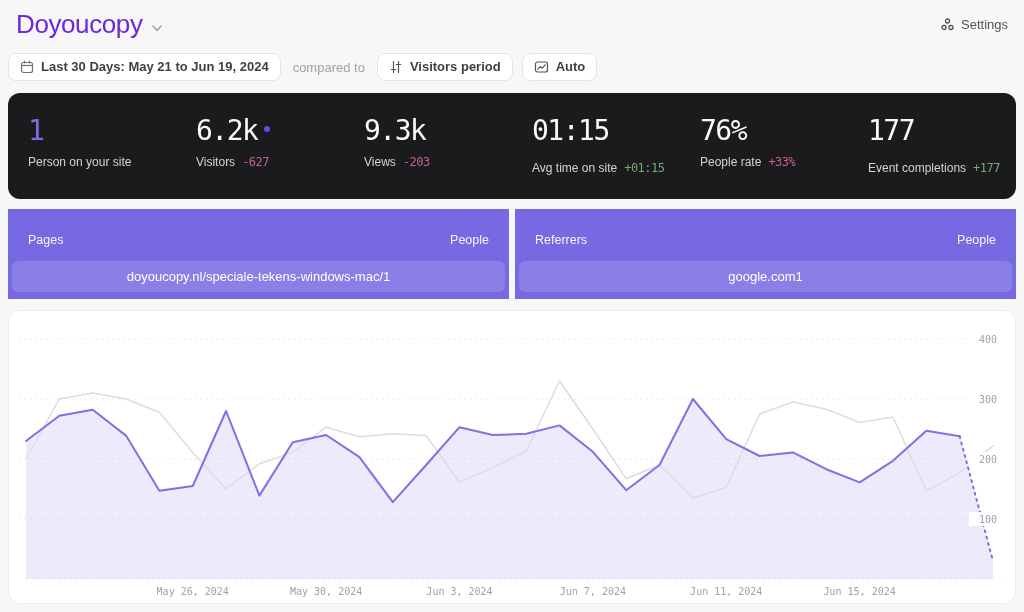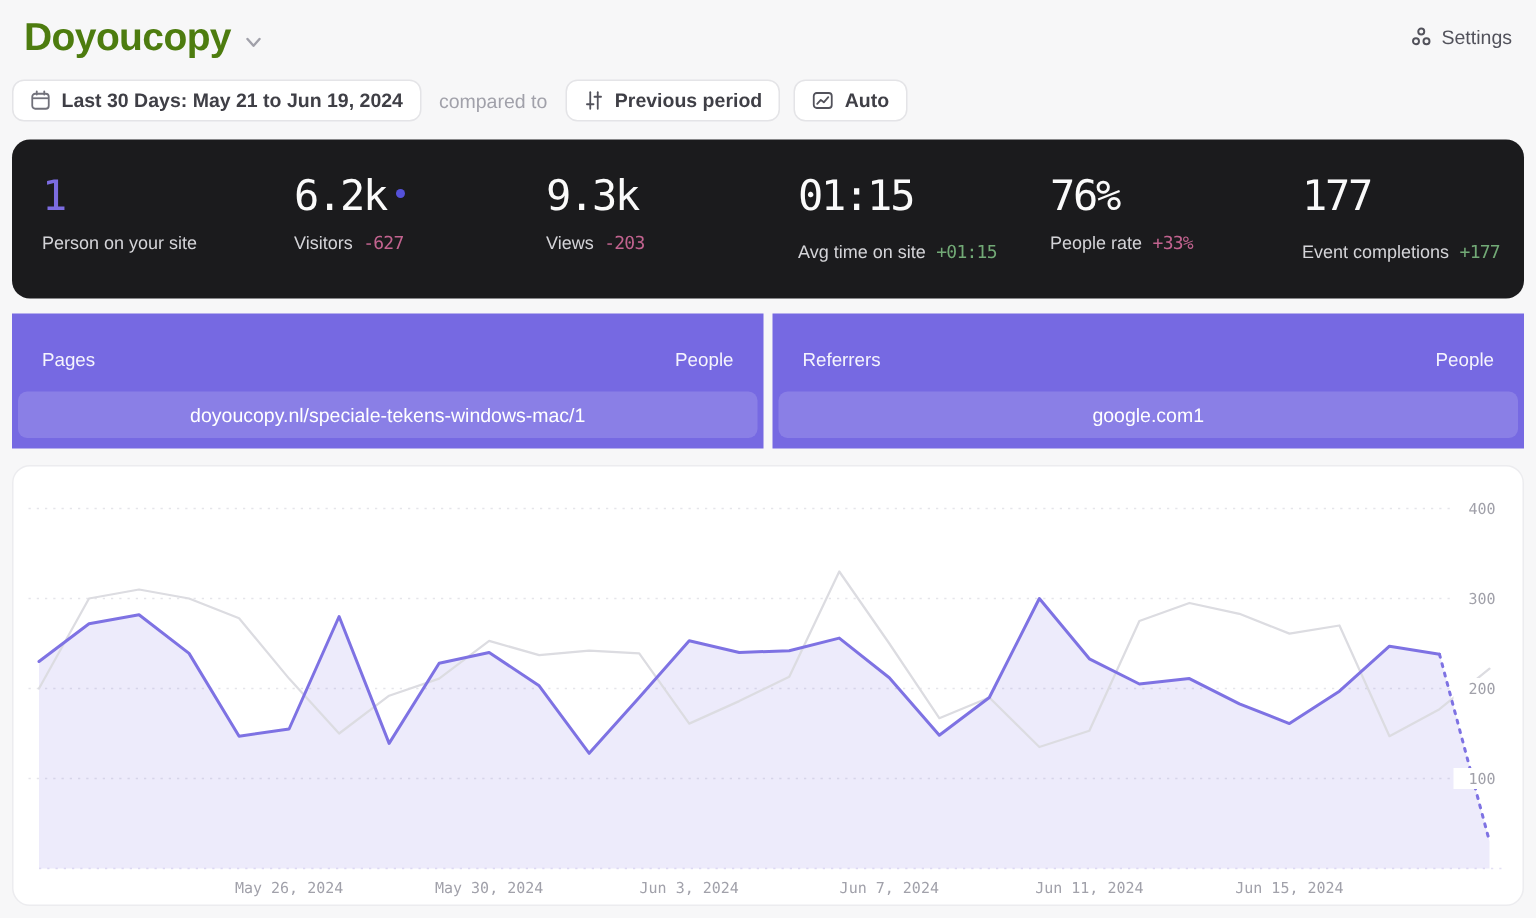--- a/index.html
+++ b/index.html
@@ -7,21 +7,21 @@
   body {
     width:1024px; height:612px;
     background:#f7f7f8;
     font-family:"Liberation Sans", sans-serif;
     color:#18181b;
     overflow:hidden;
   }
   
   .topbar { display:flex; justify-content:space-between; align-items:flex-start; padding:9px 16px 0 16px; }
   .title-wrap { display:flex; align-items:center; gap:8px; }
-  .site-title { margin:0; font-size:26px; font-weight:700; letter-spacing:-0.4px; color:#4d7c0f; cursor:pointer; }
+  .site-title { margin:0; font-size:26px; font-weight:400; letter-spacing:-0.4px; color:#6d28d9; cursor:pointer; }
   .chev { margin-top:6px; }
   .settings { display:flex; align-items:flex-start; gap:6px; font-size:13px; color:#52525b; margin-top:8px; cursor:pointer; }
   
   .filter-row { display:flex; align-items:center; gap:9px; padding:13px 8px 0 8px; }
   .btn {
     display:inline-flex; align-items:center; gap:7px;
     background:#fff; border:1px solid #e4e4e7; border-radius:8px;
     padding:5px 11px; font-size:13px; color:#3f3f46; cursor:pointer;
     font-family:"Liberation Sans", sans-serif; line-height:16px;font-weight:bold;
   }
@@ -92,21 +92,21 @@
     <span>Last 30 Days: May 21 to Jun 19, 2024</span>
   </button>
   <span class="cmp-label">compared to</span>
   <button class="btn">
     <svg class="icon" width="14" height="14" viewBox="0 0 14 14">
       <line x1="4.5" y1="1.5" x2="4.5" y2="12.5" stroke="#52525b" stroke-width="1.2" stroke-linecap="round"></line>
       <line x1="2.3" y1="9.5" x2="6.7" y2="9.5" stroke="#52525b" stroke-width="1.2" stroke-linecap="round"></line>
       <line x1="9.5" y1="1.5" x2="9.5" y2="12.5" stroke="#52525b" stroke-width="1.2" stroke-linecap="round"></line>
       <line x1="7.3" y1="4.5" x2="11.7" y2="4.5" stroke="#52525b" stroke-width="1.2" stroke-linecap="round"></line>
     </svg>
-    <span>Previous period</span>
+    <span>Visitors period</span>
   </button>
   <button class="btn">
     <svg class="icon" width="15" height="14" viewBox="0 0 15 14">
       <rect x="1.5" y="2" width="12" height="10" rx="2" fill="none" stroke="#52525b" stroke-width="1.2"></rect>
       <polyline points="3.8,9.2 6.2,6.6 8.2,8.2 11.2,4.8" fill="none" stroke="#52525b" stroke-width="1.2" stroke-linecap="round" stroke-linejoin="round"></polyline>
     </svg>
     <span>Auto</span>
   </button>
 </div>
 

